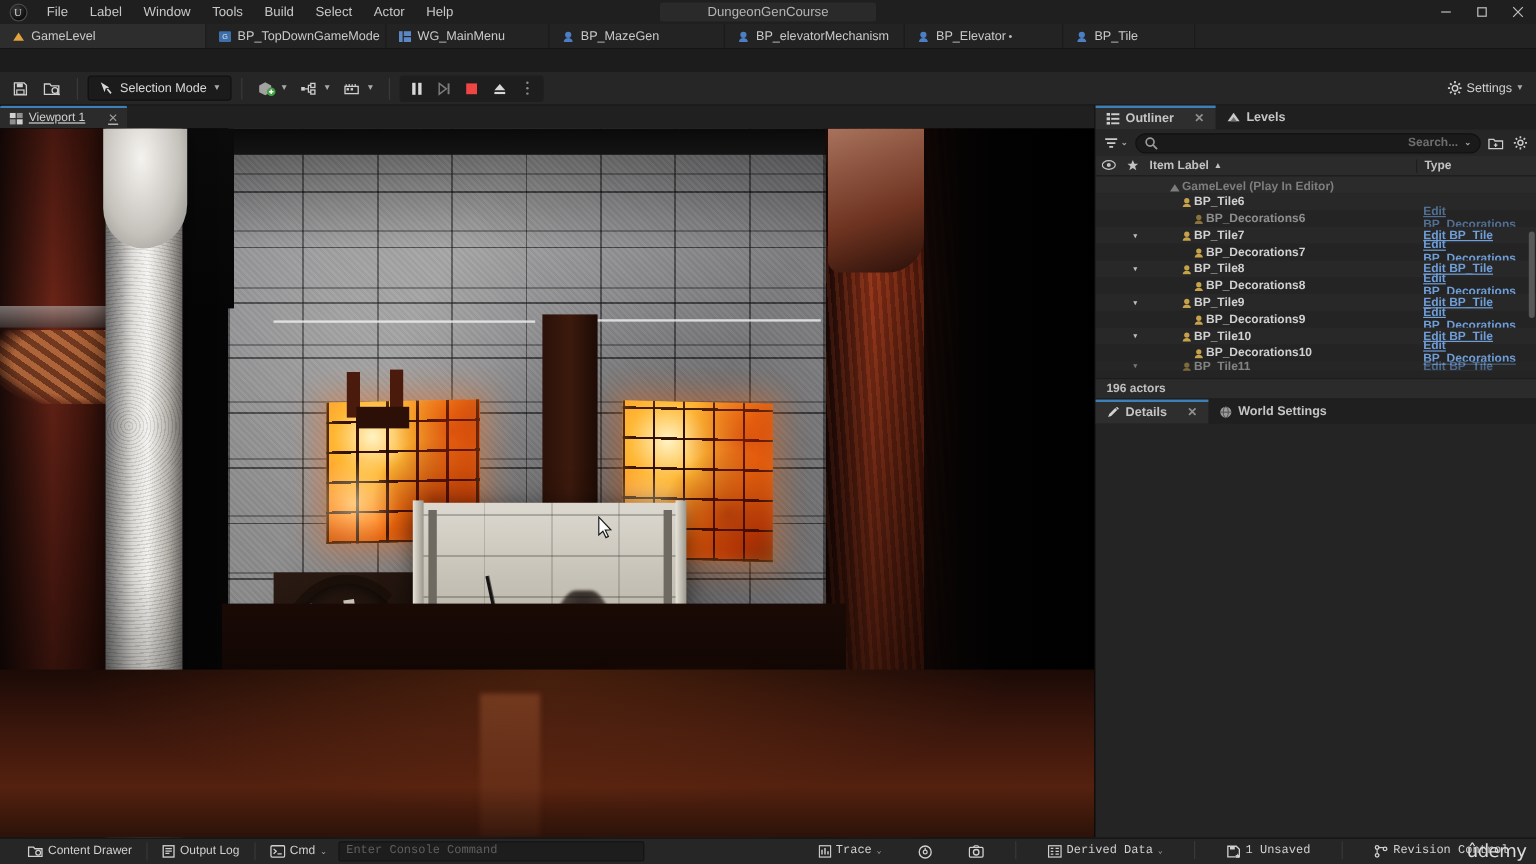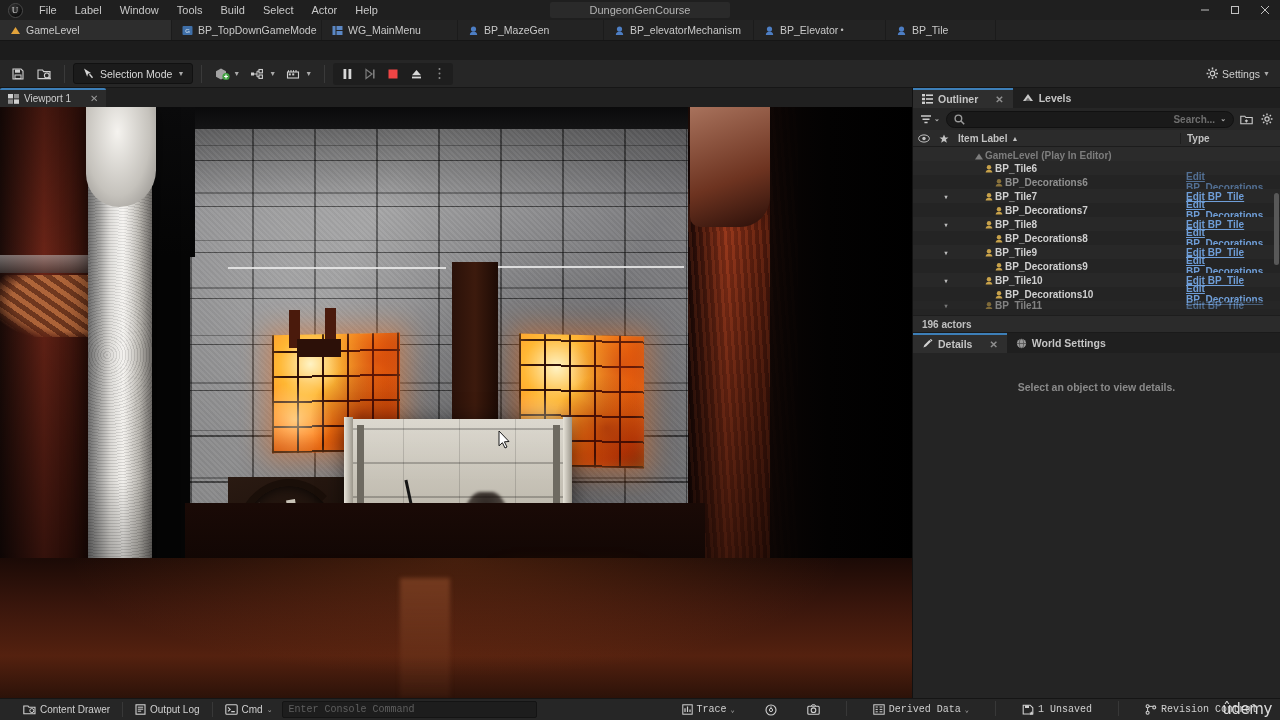--- a/index.html
+++ b/index.html
@@ -57,42 +57,42 @@
   .tab .tico { width: 11px; height: 11px; display: inline-block; flex: 0 0 11px; }
   .tab .dot-mod { font-size: 9px; color: #bcbcbc; margin-left: -3px; }
   .tab-spacer { flex: 1; }
 
   
   .toolbar {
     height: 28px; background: #262626; display: flex; align-items: center;
     border-bottom: 1px solid #161616; padding: 0 6px; gap: 2px; flex: 0 0 28px; margin-top: 19px;
   }
   .tb-btn {
-    height: 22px; min-width: 24px; display: flex; align-items: center; justify-content: center;
+    height: 22px; min-width: 24px; display: flex; align-items: center; justify-content: space-between;
     gap: 3px; padding: 0 4px; border-radius: 2px; color: #cfcfcf; font-size: 10.5px;
   }
   .tb-sep { width: 1px; height: 18px; background: #3a3a3a; margin: 0 6px; }
   .mode-btn {
     height: 21px; background: #1b1b1b; border: 1px solid #111; border-radius: 3px;
     display: flex; align-items: center; gap: 5px; padding: 0 8px;
     font-size: 10.5px; color: #d8d8d8;
   }
   .caret { font-size: 7px; color: #a9a9a9; }
   .play-group {
     display: flex; align-items: center; background: #1e1e1e; border-radius: 3px;
     padding: 1px 3px; height: 22px; gap: 1px;
   }
   .play-btn {
     width: 22px; height: 20px; display: flex; align-items: center; justify-content: center;
   }
   .tb-right { margin-left: auto; display: flex; align-items: center; }
 
   
   .body { flex: 1; display: flex; background: #1b1b1b; min-height: 0; }
-  .viewport-col { width: 912px; display: flex; flex-direction: column; min-width: 0; }
+  .viewport-col { width: 912px; display: flex; flex-direction: column; min-width: 0; text-decoration: underline; }
   .vp-tabbar { height: 19px; background: #202020; display: flex; align-items: flex-end; }
   .vp-tab {
     height: 19px; background: #2b2b2b; display: flex; align-items: center; gap: 5px;
     padding: 0 8px; font-size: 10px; color: #cfcfcf; border-top: 2px solid #3d7fb8;
     border-top-left-radius: 2px; border-top-right-radius: 2px;
   }
   .vp-tab .x { color: #9a9a9a; font-size: 10px; margin-left: 14px; }
 
   
   .viewport { position: relative; flex: 1; overflow: hidden; background: #050505; }
@@ -966,23 +966,20 @@
             <svg width="11" height="11" viewBox="0 0 11 11">
                 <circle cx="5.5" cy="5.5" r="4.6" fill="#9a9a9a"></circle>
                 <ellipse cx="5.5" cy="5.5" rx="2.1" ry="4.6" fill="none" stroke="#4f4f4f" stroke-width=".8"></ellipse>
                 <path d="M1 5.5h9" stroke="#4f4f4f" stroke-width=".8"></path>
               </svg>
           </span>
           <span>World Settings</span>
         </div>
       </div>
 
-      <div class="details-body">
-        <div class="details-empty">Select an object to view details.</div>
-      </div>
     </div>
   </div>
 
   <div class="statusbar">
     <div class="sb-btn">
       <span>
         <svg width="13" height="11" viewBox="0 0 13 11">
             <path d="M0.8 2h4.2l1 1.3H12v6.4H0.8z" fill="none" stroke="#d0d0d0" stroke-width="1.1"></path>
             <circle cx="8.8" cy="6.6" r="2" fill="none" stroke="#d0d0d0" stroke-width="1"></circle>
           </svg>

